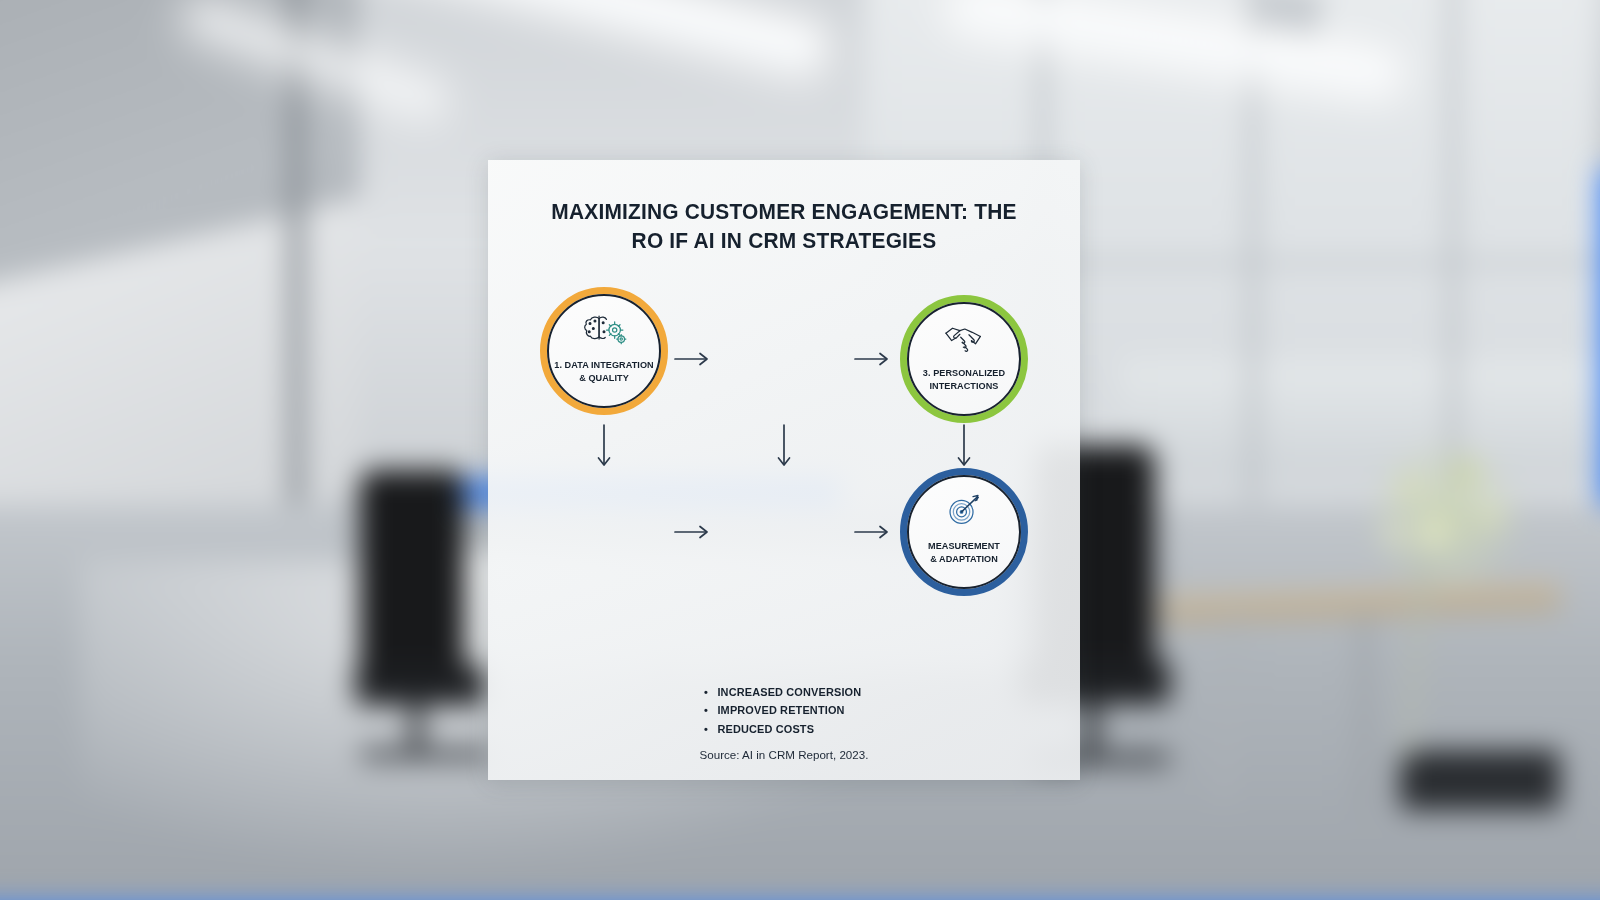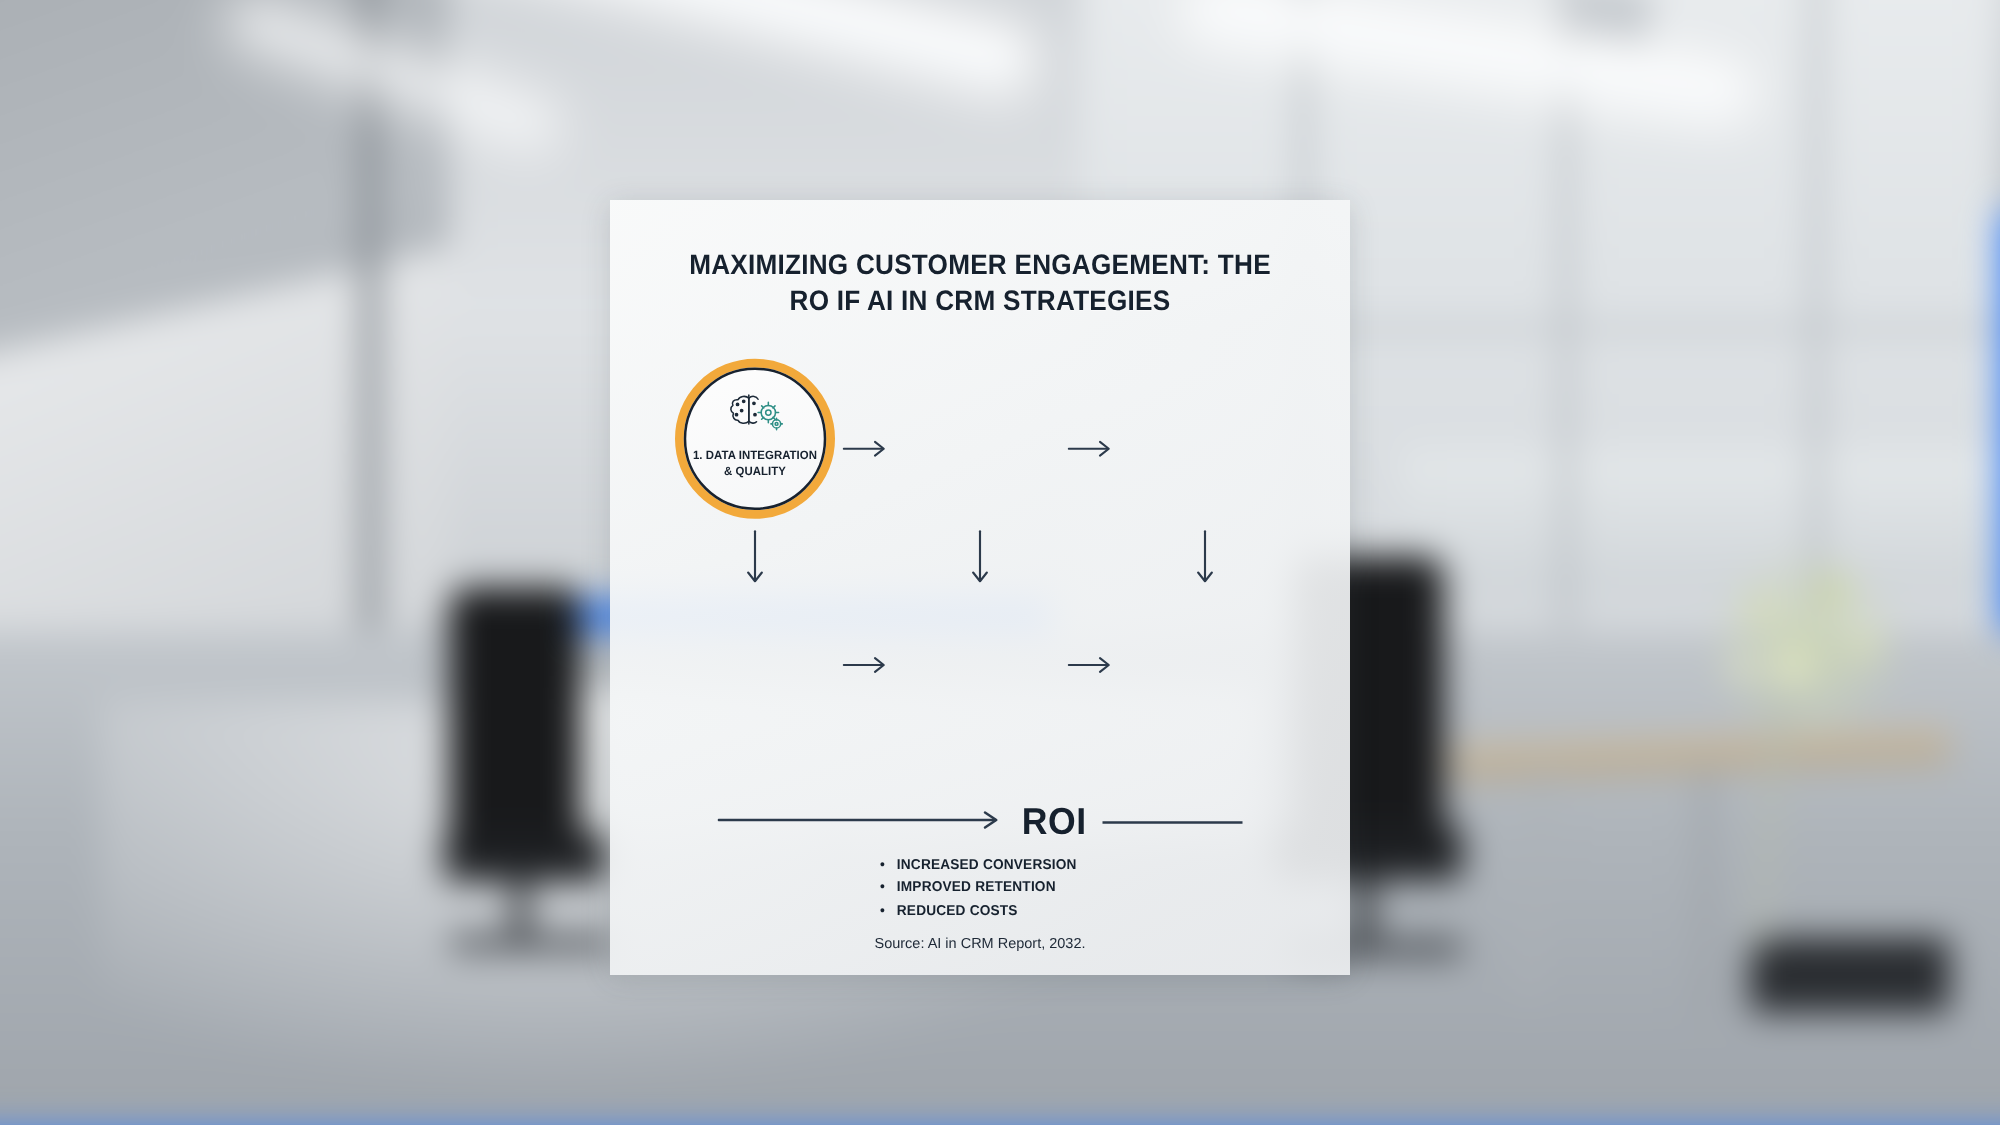--- a/index.html
+++ b/index.html
@@ -403,20 +403,40 @@
       </div>
 
 
       <div class="arrowH" style="left:366px; top:190px;">
         <svg width="40" height="18" viewBox="0 0 40 18">
           <path d="M1 9H32" stroke="#2C3A4B" stroke-width="1.7" stroke-linecap="round"></path>
           <path d="M26 3.5L33 9l-7 5.5" fill="none" stroke="#2C3A4B" stroke-width="1.7" stroke-linecap="round" stroke-linejoin="round"></path>
         </svg>
       </div>
 
+      <div class="node" style="left:412px; top:135px;">
+        <div class="ringOuter" style="border-color:#8CC63F;"></div>
+        <div class="ringInner"></div>
+        <div class="nodeIcon">
+          <svg viewBox="0 0 56 44" fill="none" stroke="#1d2a38" stroke-width="1.5" stroke-linecap="round" stroke-linejoin="round">
+            <path d="M6 16l8-6 9 3 6-2 9 4 10 5"></path>
+            <path d="M6 16l7 9 5-3"></path>
+            <path d="M48 20l-6 9-5-4"></path>
+            <path d="M23 13l-7 6c-1.2 1 -.6 3 1 3.2 .8.1 1.5-.2 2-.8l4-4"></path>
+            <path d="M24 21l4.5 4.5c1 1 .4 2.6-1 2.8-.7.1-1.3-.2-1.8-.7"></path>
+            <path d="M26 27l4 4c1 1 .4 2.6-1 2.8-.7.1-1.3-.2-1.8-.7"></path>
+            <path d="M29 32.5l3 3c.9.9.4 2.4-.9 2.6-.7.1-1.3-.2-1.7-.6"></path>
+            <path d="M34 18l6 6c1 1 .6 2.7-.8 3-.8.2-1.6-.2-2.1-.8"></path>
+          </svg>
+        </div>
+        <div class="nodeLabel">
+          <span>3. PERSONALIZED</span><br>
+          <span>INTERACTIONS</span>
+        </div>
+      </div>
 
       <div class="arrowV" style="left:107px; top:264px;">
         <svg width="18" height="50" viewBox="0 0 18 50">
           <path d="M9 1V40" stroke="#2C3A4B" stroke-width="1.7" stroke-linecap="round"></path>
           <path d="M3.5 34L9 41l5.5-7" fill="none" stroke="#2C3A4B" stroke-width="1.7" stroke-linecap="round" stroke-linejoin="round"></path>
         </svg>
       </div>
       <div class="arrowV" style="left:287px; top:264px;">
         <svg width="18" height="50" viewBox="0 0 18 50">
           <path d="M9 1V40" stroke="#2C3A4B" stroke-width="1.7" stroke-linecap="round"></path>
@@ -439,38 +459,47 @@
       </div>
 
 
       <div class="arrowH" style="left:366px; top:363px;">
         <svg width="40" height="18" viewBox="0 0 40 18">
           <path d="M1 9H32" stroke="#2C3A4B" stroke-width="1.7" stroke-linecap="round"></path>
           <path d="M26 3.5L33 9l-7 5.5" fill="none" stroke="#2C3A4B" stroke-width="1.7" stroke-linecap="round" stroke-linejoin="round"></path>
         </svg>
       </div>
 
-
-      <div class="roiRow">
-        <span class="roiLineL">
-          <svg width="230" height="18" viewBox="0 0 230 18">
-            <path d="M1 9H222" stroke="#2C3A4B" stroke-width="2" stroke-linecap="round"></path>
-            <path d="M214 3L223 9l-9 6" fill="none" stroke="#2C3A4B" stroke-width="2" stroke-linecap="round" stroke-linejoin="round"></path>
+      <div class="node" style="left:412px; top:308px;">
+        <div class="ringOuter" style="border-color:#2C5F9E;"></div>
+        <div class="ringInner"></div>
+        <div class="nodeIcon">
+          <svg viewBox="0 0 56 44" fill="none" stroke="#2f6ba3" stroke-width="1.5" stroke-linecap="round" stroke-linejoin="round">
+            <circle cx="25" cy="23" r="14"></circle>
+            <circle cx="25" cy="23" r="10" stroke="#7aa3c9"></circle>
+            <circle cx="25" cy="23" r="6"></circle>
+            <circle cx="25" cy="23" r="2.3" fill="#2f6ba3" stroke="none"></circle>
+            <path d="M25 23L44 5" stroke="#1d3f63" stroke-width="1.8"></path>
+            <path d="M39 4.5l6-1.5-1.5 6" stroke="#1d3f63" stroke-width="1.6"></path>
+            <path d="M41.5 9.5l4-4" stroke="#1d3f63" stroke-width="1.4"></path>
           </svg>
-        </span>
-        <span class="roiWord">ROI</span>
-        <span class="roiLineR"></span>
-      </div>
+        </div>
+        <div class="nodeLabel">
+          <span>MEASUREMENT</span><br>
+          <span>&amp; ADAPTATION</span>
+        </div>
+      </div>
+
 
       <div class="bullets">
         <ul>
           <li>INCREASED CONVERSION</li>
           <li>IMPROVED RETENTION</li>
           <li>REDUCED COSTS</li>
         </ul>
       </div>
 
-      <div class="source">Source: AI in CRM Report, 2032.</div>
+      <div class="source">Source: AI in CRM Report, 2023.</div>
 
     </div>
   </div>
 
 </div>
 
 </body></html>

